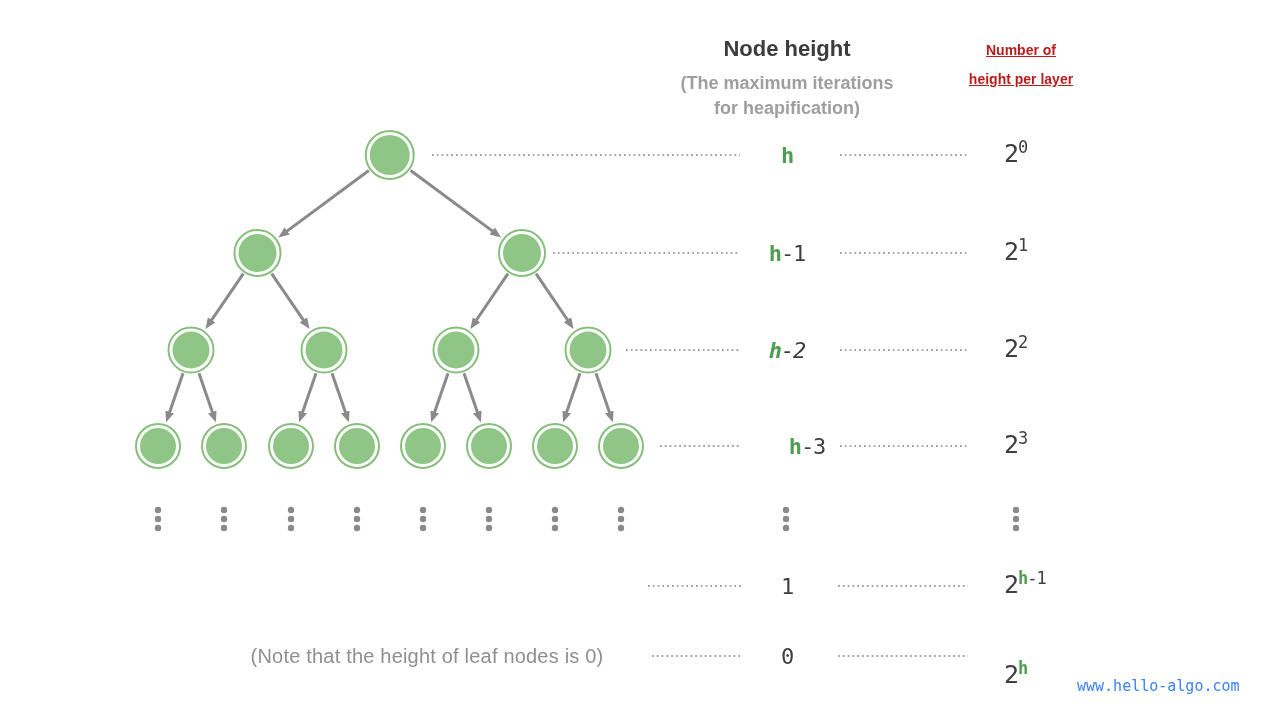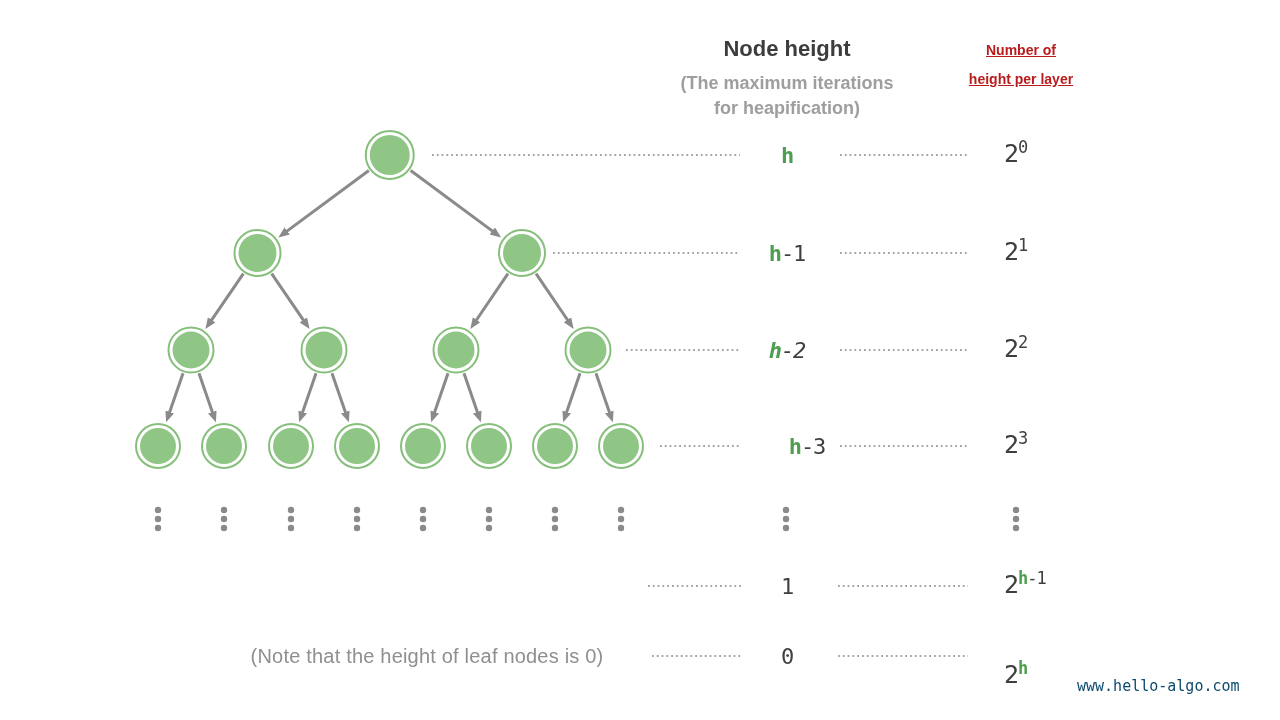--- a/index.html
+++ b/index.html
@@ -29,21 +29,21 @@
   .grn{color:#4d9e50;font-weight:bold;}
   .drk{color:#3f3f3f;}
 
   #note{
     position:absolute;transform:translate(-50%,-50%);
     font-size:20px;color:#8f8f8f;white-space:nowrap;letter-spacing:0.2px;
   }
   #watermark{
     position:absolute;
     font-family:"DejaVu Sans Mono","Liberation Mono",monospace;
-    font-size:15px;color:#0c4a6e;white-space:nowrap;
+    font-size:15px;color:#3b82f6;white-space:nowrap;
   }
 </style>
 </head>
 <body>
 
 <div id="stage">
 
   <svg id="tree-svg" width="1280" height="720" viewBox="0 0 1280 720">
       <defs>
         <marker id="ah" markerUnits="userSpaceOnUse" markerWidth="12" markerHeight="10" refX="2" refY="4.5" orient="auto">

